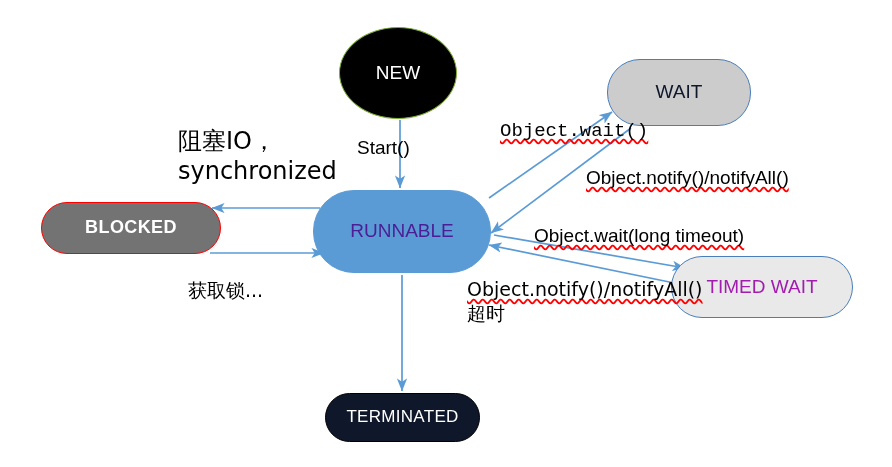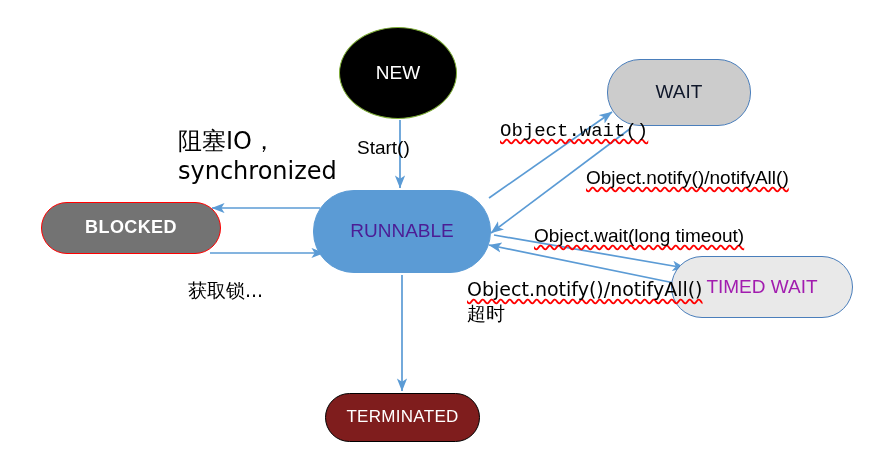--- a/index.html
+++ b/index.html
@@ -107,21 +107,21 @@
     font-size: 19px;
   }
 
   
   #node-terminated {
     left: 325px;
     top: 393px;
     width: 155px;
     height: 49px;
     border-radius: 25px;
-    background: #7f1d1d;
+    background: #0f172a;
     border: 1px solid #000000;
     color: #ffffff;
     font-size: 17px;
     letter-spacing: 0.3px;
   }
 
   
   .edge-label {
     position: absolute;
     color: #000000;

